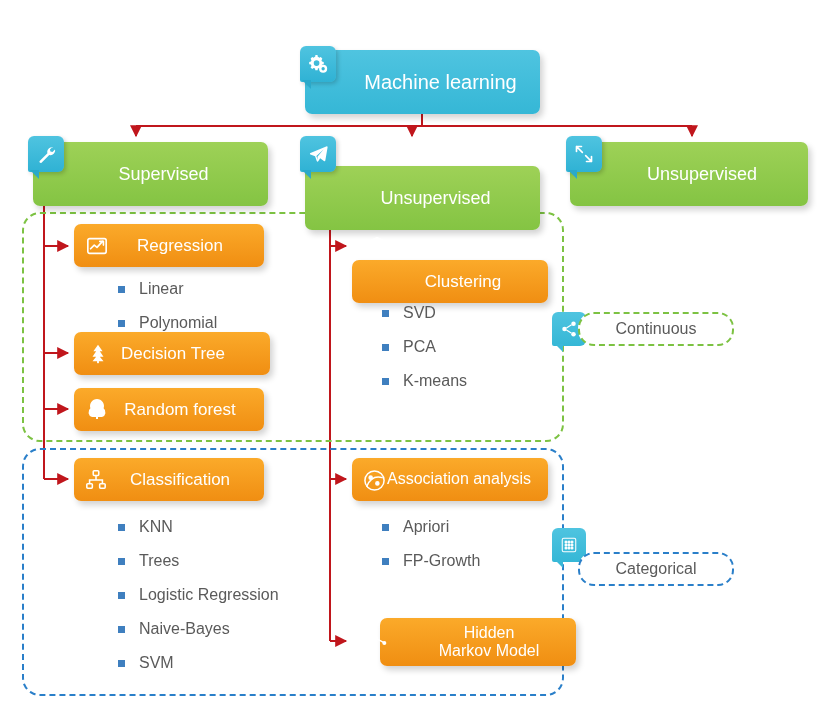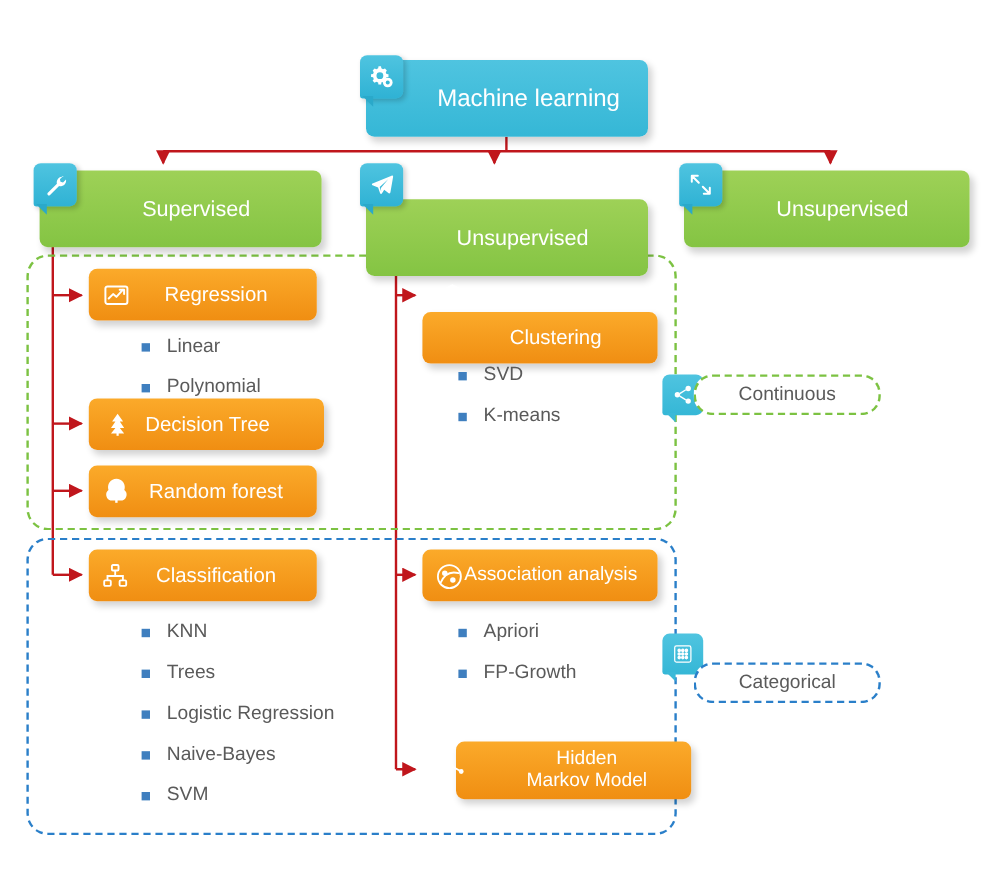--- a/index.html
+++ b/index.html
@@ -340,20 +340,24 @@
     <path d="M12 2 1.5 7.2 12 12.4l10.5-5.2L12 2z"></path>
     <path d="M3.4 11 1.5 12l10.5 5.2L22.5 12l-1.9-1L12 15.2 3.4 11z"></path>
     <path d="M3.4 15.6 1.5 16.6 12 21.8l10.5-5.2-1.9-1L12 19.8l-8.6-4.2z"></path>
   </svg>
 </div>
 
 <div class="bullets" id="b-clustering">
   <div class="row">
     <span class="sq"></span>
     <span>SVD</span>
+  </div>
+  <div class="row">
+    <span class="sq"></span>
+    <span>PCA</span>
   </div>
   <div class="row">
     <span class="sq"></span>
     <span>K-means</span>
   </div>
 </div>
 
 <div class="node lvl2" id="n-association">
   <span>Association analysis</span>
 </div>

